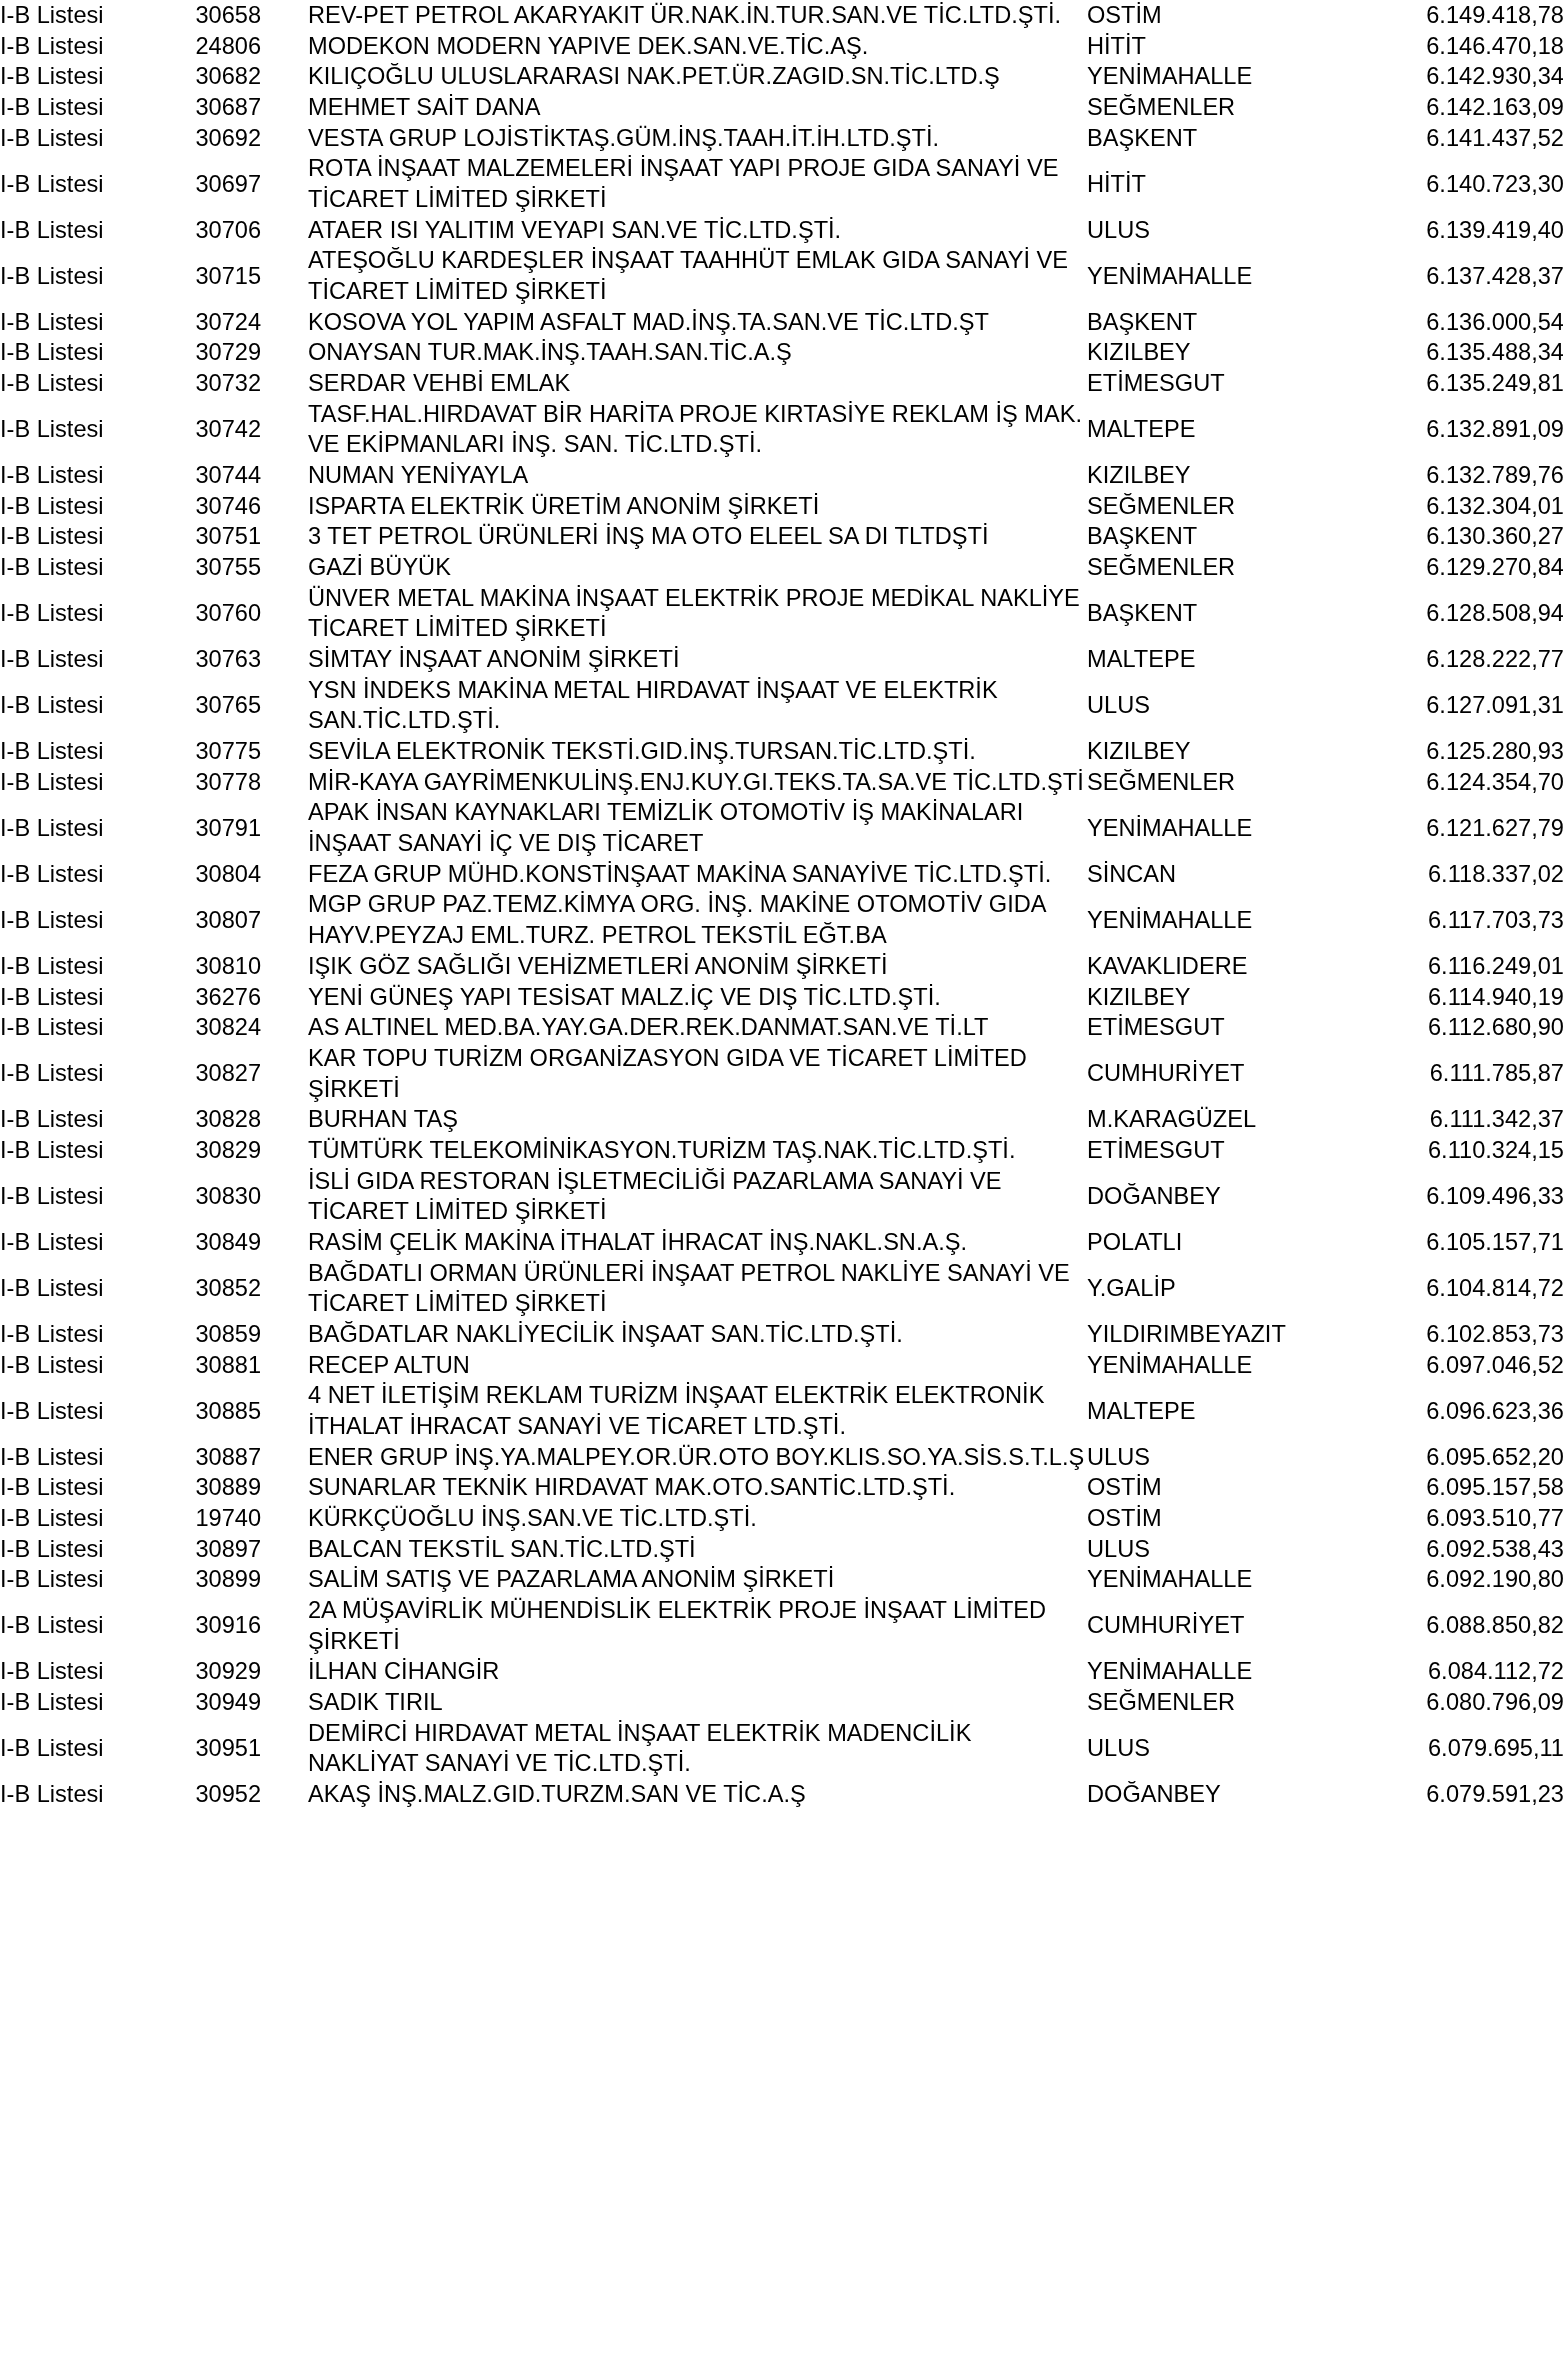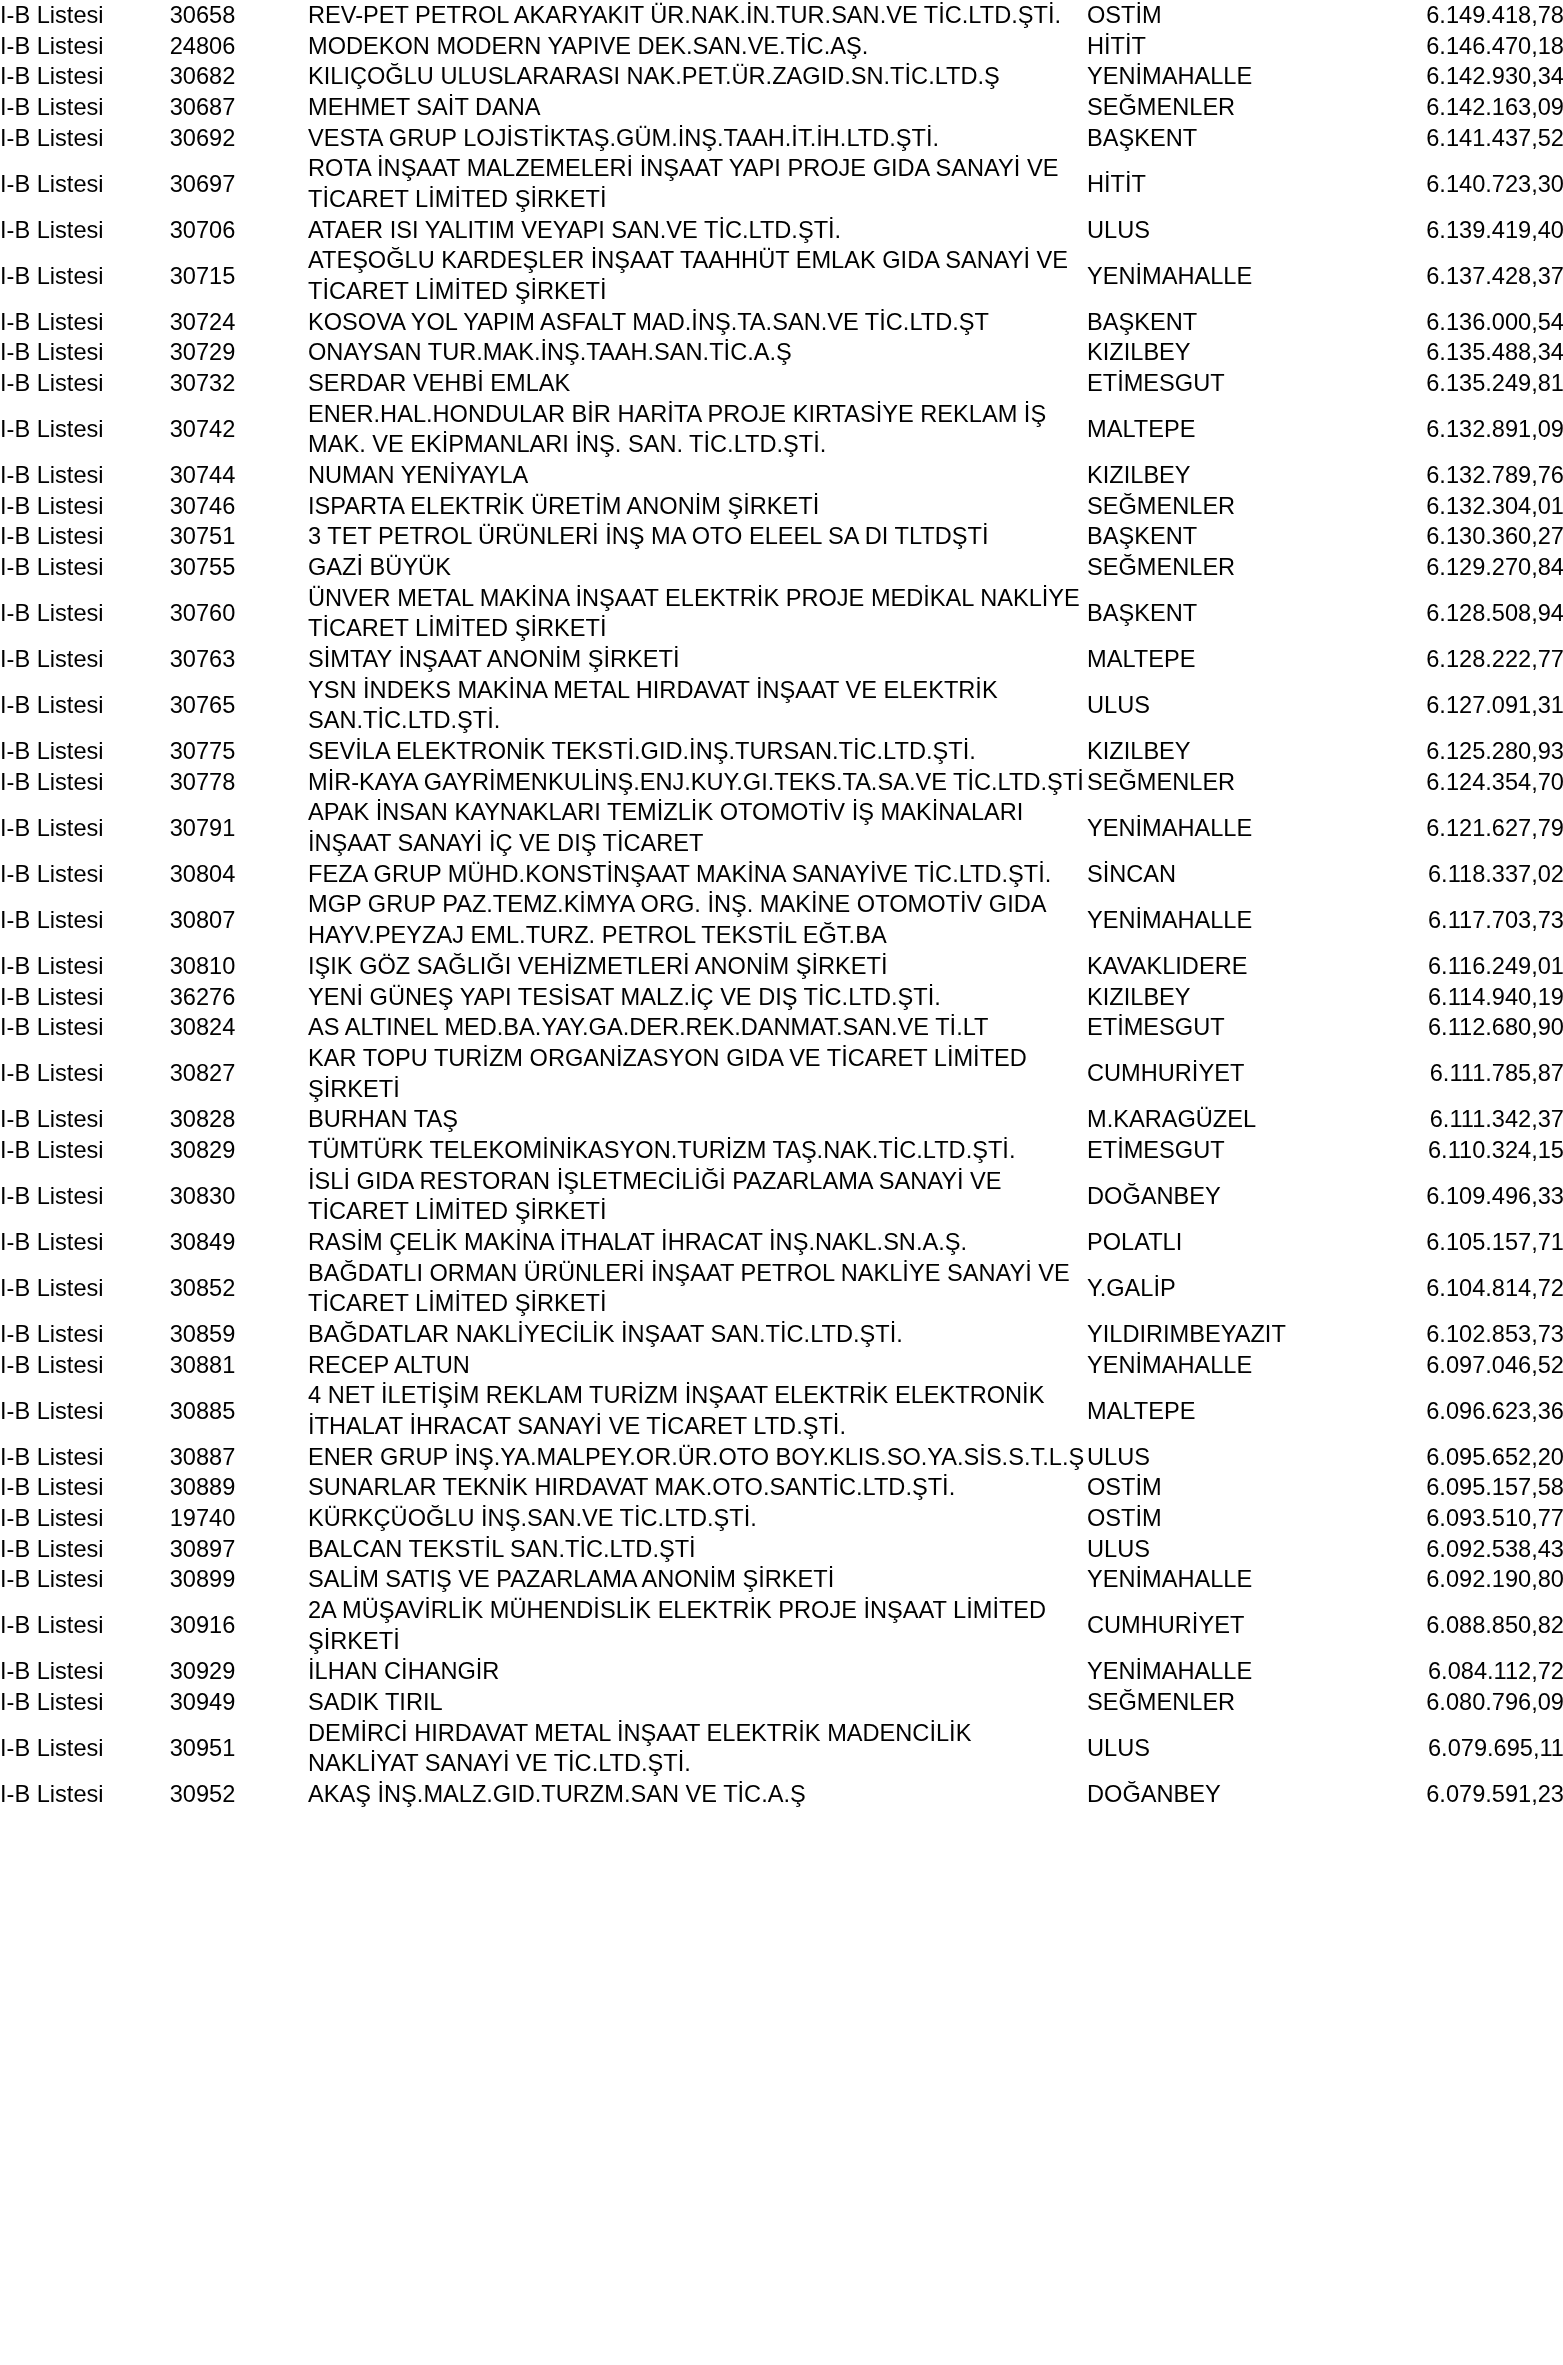--- a/index.html
+++ b/index.html
@@ -41,21 +41,21 @@
   col.c-name   { width: 779px;}
   col.c-dist   { width: 249px; }
   col.c-amt    { width: 228px; }
 
   td.cell-list {
     padding-left: 19.5px;
     white-space: nowrap;
   }
   td.cell-id {
     white-space: nowrap;
-    text-align: center;
+    text-align: right;
   }
   td.cell-gap { }
   td.cell-name {
     padding-right: 9.3px;
     margin-top: 46px;
   }
   td.cell-dist {
     padding-left: 3.1px;
     white-space: nowrap;
   }
@@ -166,21 +166,21 @@
           <td class="cell-id">30732</td>
           <td class="cell-gap"></td>
           <td class="cell-name">SERDAR VEHBİ EMLAK</td>
           <td class="cell-dist">ETİMESGUT</td>
           <td class="cell-amt">6.135.249,81</td>
         </tr>
         <tr class="row-multi">
           <td class="cell-list">I-B Listesi</td>
           <td class="cell-id">30742</td>
           <td class="cell-gap"></td>
-          <td class="cell-name">ENER.HAL.HONDULAR BİR HARİTA PROJE KIRTASİYE REKLAM İŞ MAK. VE EKİPMANLARI İNŞ. SAN. TİC.LTD.ŞTİ.</td>
+          <td class="cell-name">TASF.HAL.HIRDAVAT BİR HARİTA PROJE KIRTASİYE REKLAM İŞ MAK. VE EKİPMANLARI İNŞ. SAN. TİC.LTD.ŞTİ.</td>
           <td class="cell-dist">MALTEPE</td>
           <td class="cell-amt">6.132.891,09</td>
         </tr>
         <tr class="row-single">
           <td class="cell-list">I-B Listesi</td>
           <td class="cell-id">30744</td>
           <td class="cell-gap"></td>
           <td class="cell-name">NUMAN YENİYAYLA</td>
           <td class="cell-dist">KIZILBEY</td>
           <td class="cell-amt">6.132.789,76</td>

